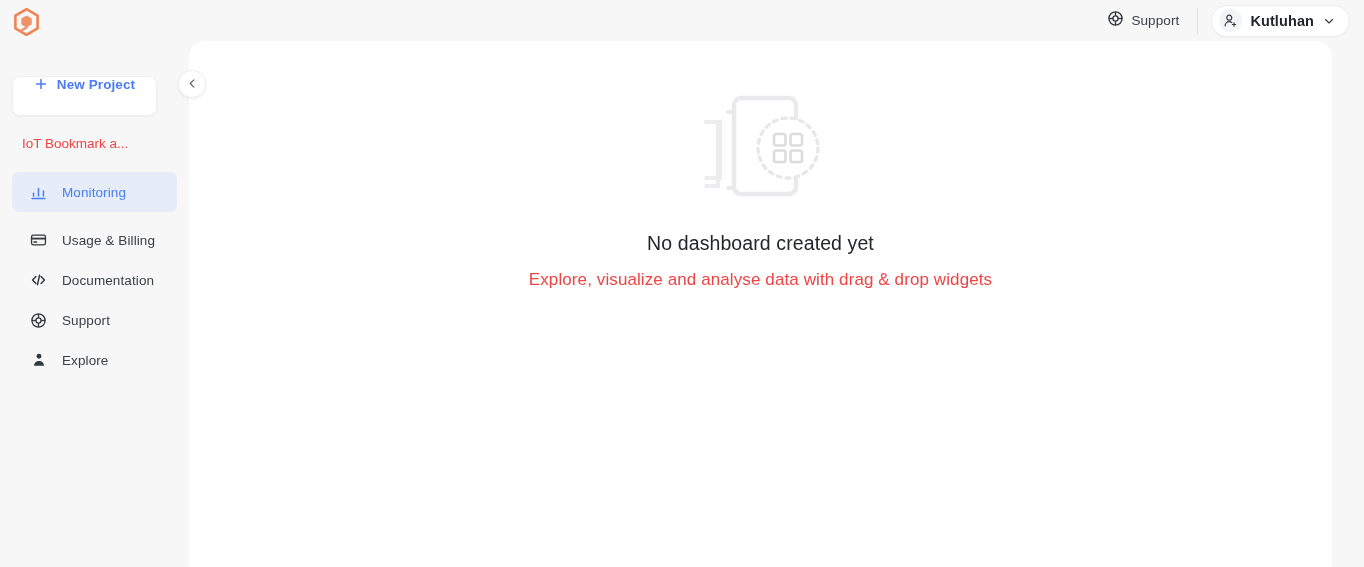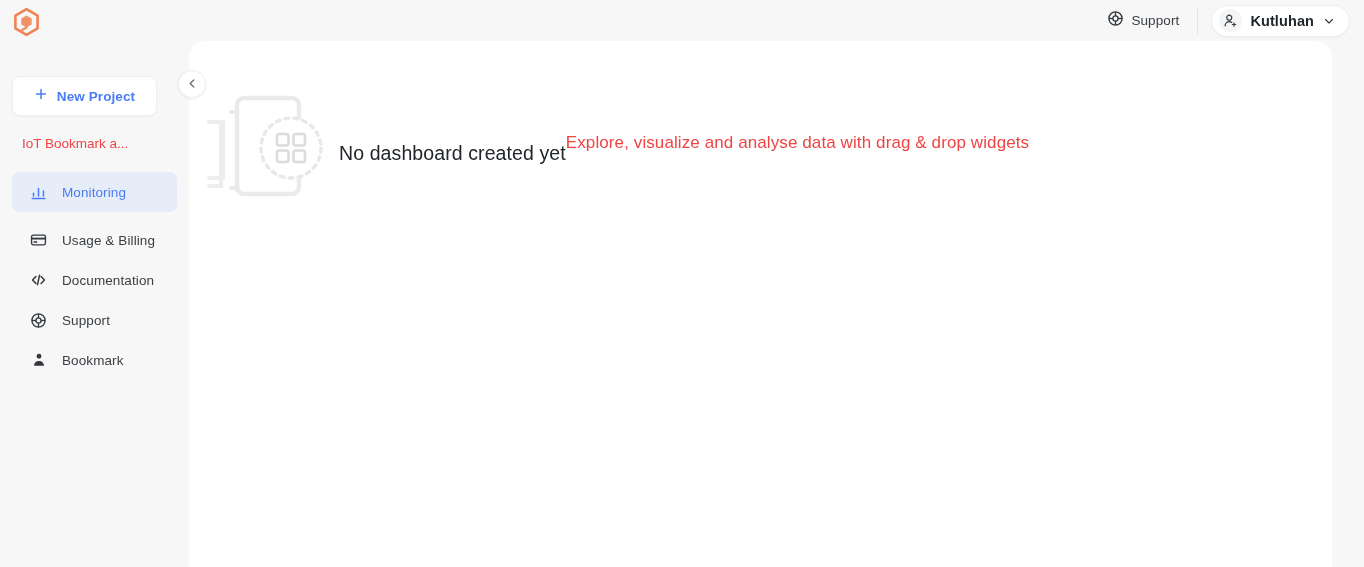--- a/index.html
+++ b/index.html
@@ -93,21 +93,21 @@
     padding: 0;
   }
   .new-project-btn {
     position: absolute;
     left: 12px; top: 35px;
     width: 145px; height: 40px;
     background: #ffffff;
     border: 1px solid #eeeff1;
     border-radius: 8px;
     display: flex;
-    align-items: center;
+    align-items: flex-start;
     justify-content: center;
     gap: 9px;
     cursor: pointer;
     box-shadow: 0 1px 2px rgba(16,24,40,.04);
   }
   .new-project-btn .np-label {
     font-size: 13.5px;
     font-weight: bold;
     color: #4a7cf5;
     letter-spacing: .1px;
@@ -170,21 +170,21 @@
     box-shadow: 0 1px 3px rgba(16,24,40,.07);
     z-index: 5;
   }
 
   
   .empty-state {
     position: absolute;
     left: 0; top: 49px;
     width: 1143px;
     display: flex;
-    flex-direction: row;
+    flex-direction: column;
     align-items: center;
   }
   .empty-illustration { width: 150px; height: 120px; margin-bottom: 22px; }
   .empty-title {
     font-size: 19.5px;
     color: #22262a;
     letter-spacing: .1px;
     margin-bottom: 15px;
   }
   .empty-subtitle {
@@ -324,21 +324,21 @@
       <span class="nav-label">Support</span>
     </div>
 
     <div class="nav-item">
       <span class="nav-icon">
         <svg width="16" height="16" viewBox="0 0 24 24" fill="#33383d">
           <circle cx="12" cy="6.4" r="3.6"></circle>
           <path d="M4.6 20.6c0-4.1 3.3-7.1 7.4-7.1s7.4 3 7.4 7.1z"></path>
         </svg>
       </span>
-      <span class="nav-label">Bookmark</span>
+      <span class="nav-label">Explore</span>
     </div>
 
   </div>
 </div>
 
 <div class="content-panel">
 
   <div class="empty-state">
 
     <div class="empty-illustration">

